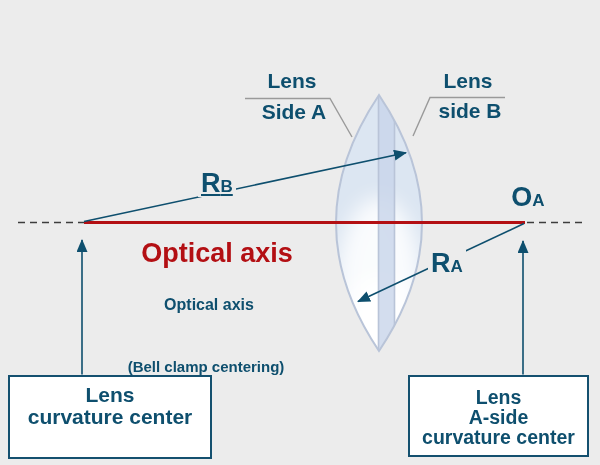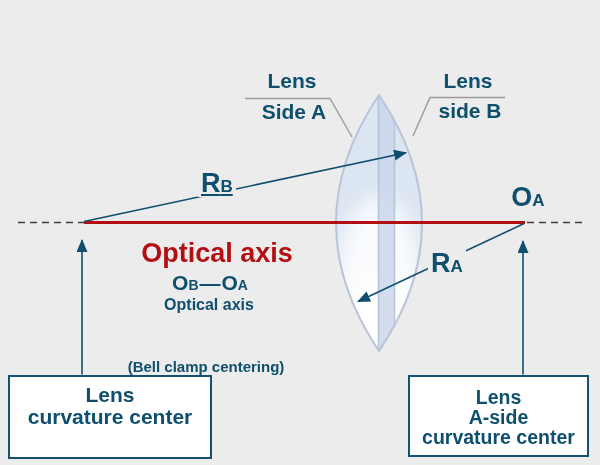--- a/index.html
+++ b/index.html
@@ -98,21 +98,20 @@
 
 
   <div class="lbl pt center" style="left:502px; top:184px; width:52px;"><span>O</span><span class="sub">A</span></div>
 
   <div class="lbl pt rlbl" style="left:198px; top:170px;text-decoration:underline;"><span>R</span><span class="sub">B</span></div>
 
   <div class="lbl pt rlbl" style="left:428px; top:250px;"><span>R</span><span class="sub">A</span></div>
 
   <div class="lbl axis-title center" style="left:107px; top:240px; width:220px;">Optical axis</div>
 
-  <div class="lbl endpoints center" style="left:110px; top:272px; width:200px;"><span>O</span><span class="sub">B</span><span class="dash">—</span><span>O</span><span class="sub">A</span></div>
 
   <div class="lbl rotation center" style="left:109px; top:297px; width:200px;">Optical axis</div>
 
   <div class="lbl note center" style="left:106px; top:315px; width:200px;">(Bell clamp centering)</div>
 
   <div class="cbox box-left">
     <span class="bl">Lens</span>
     <span class="bl">curvature center</span>
   </div>
 

